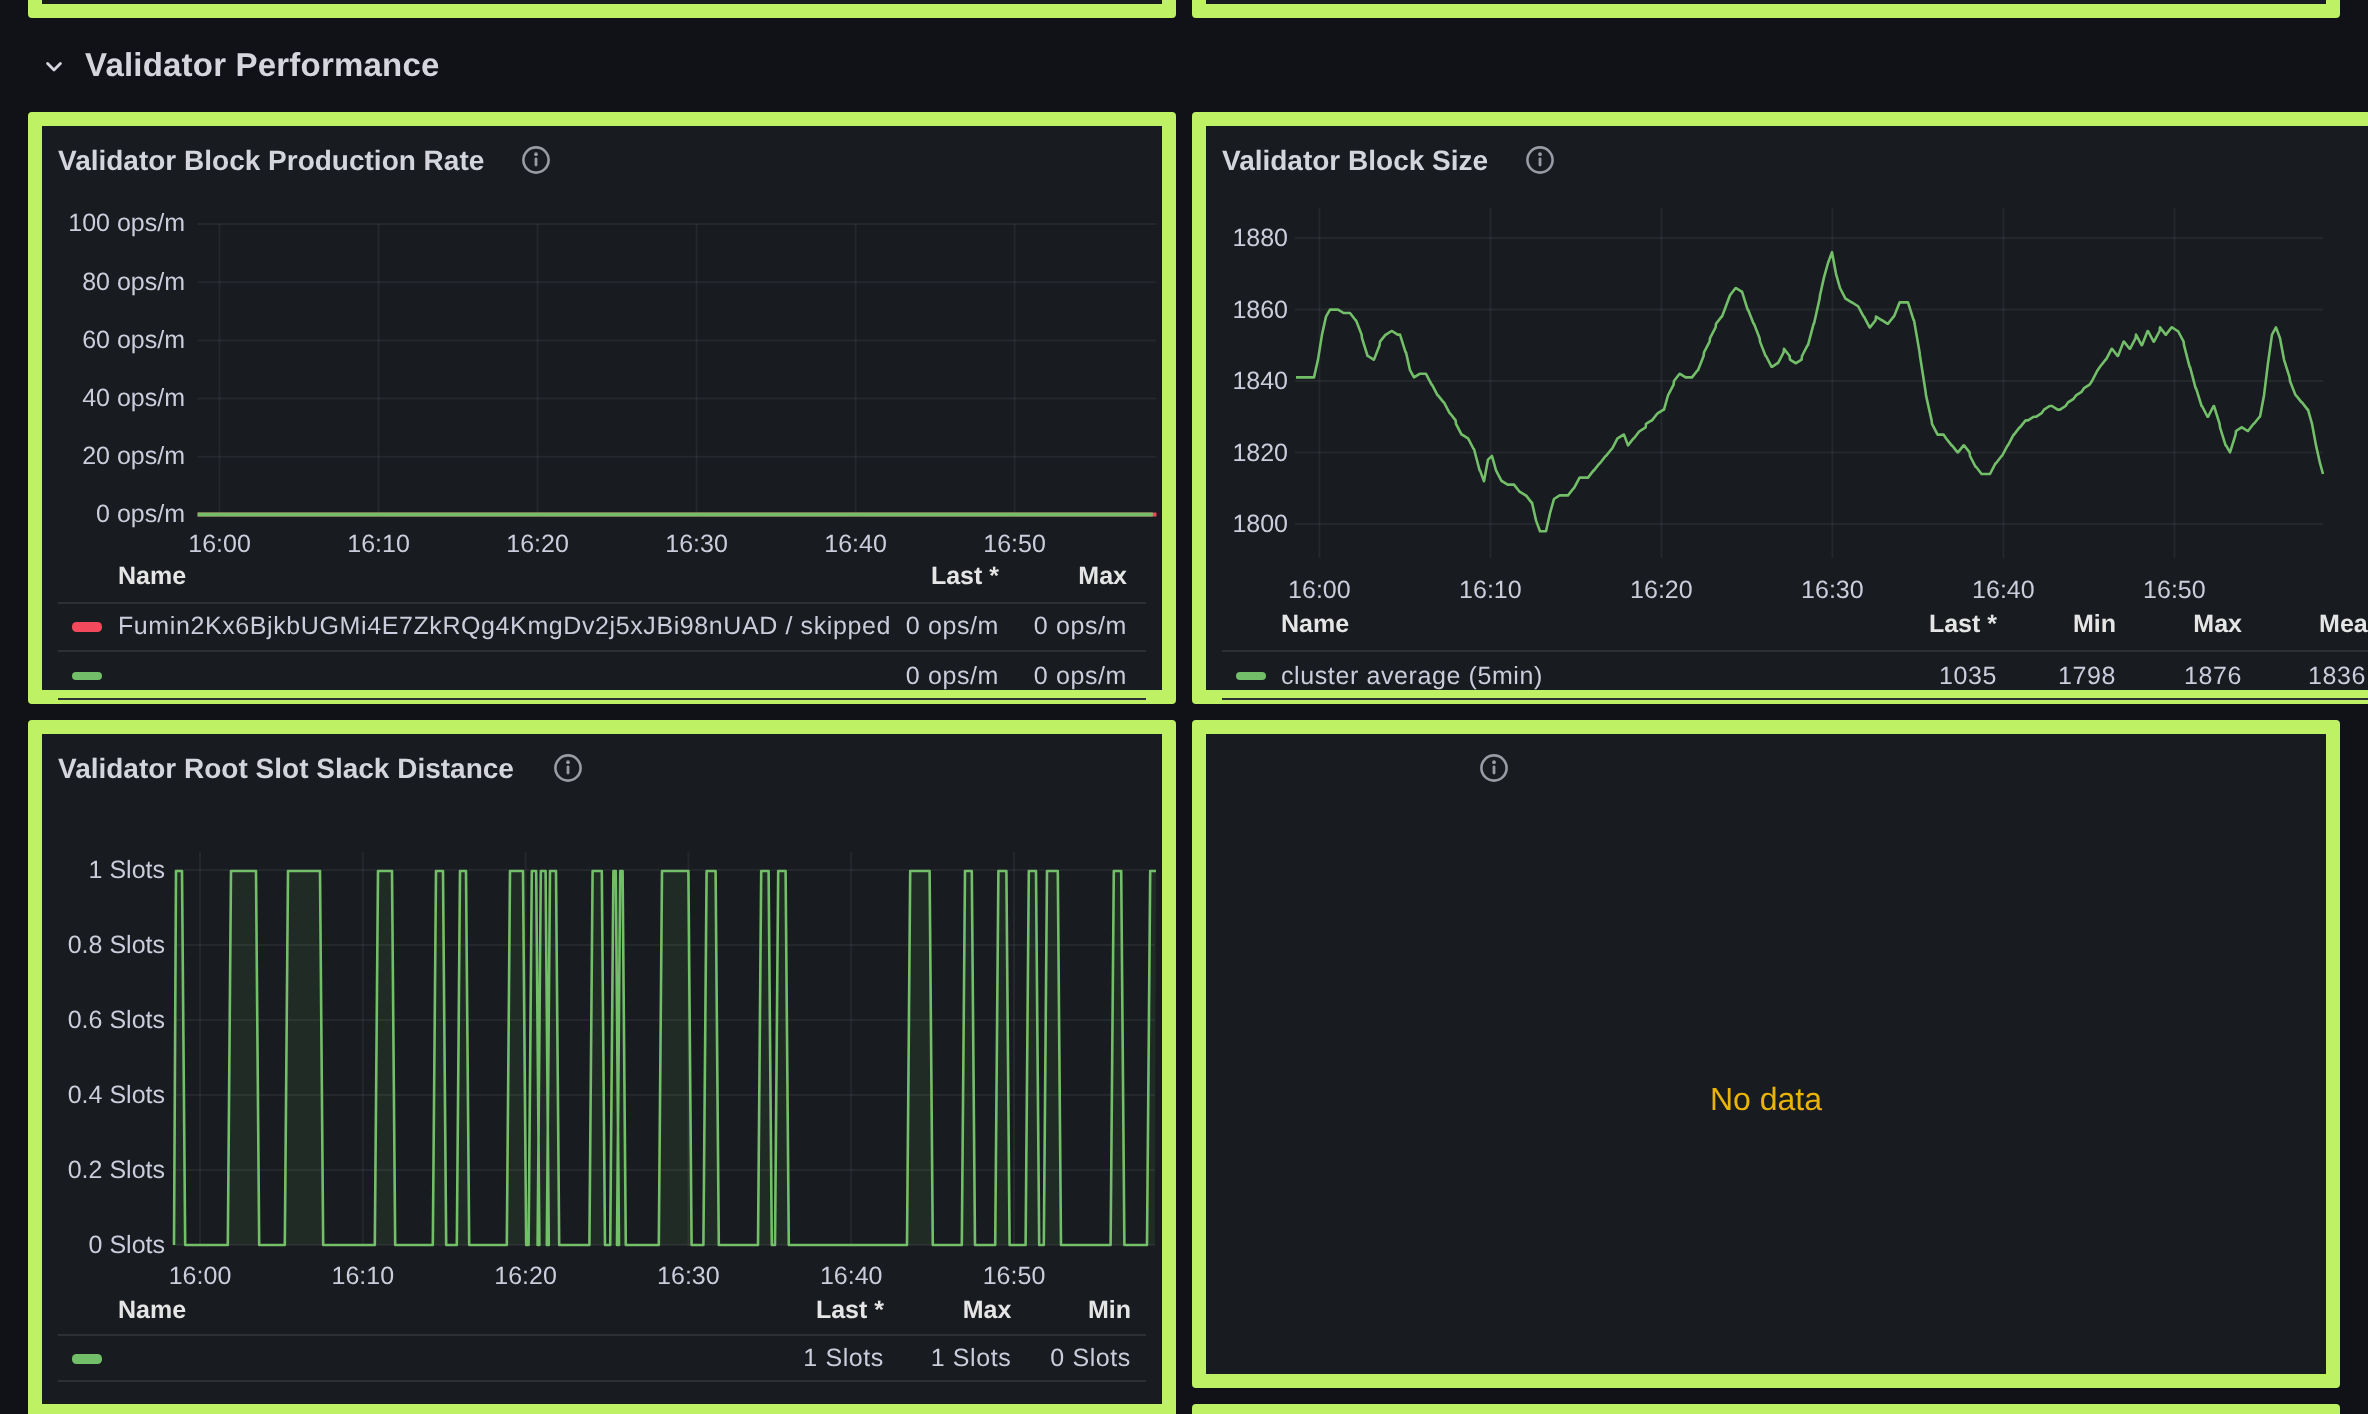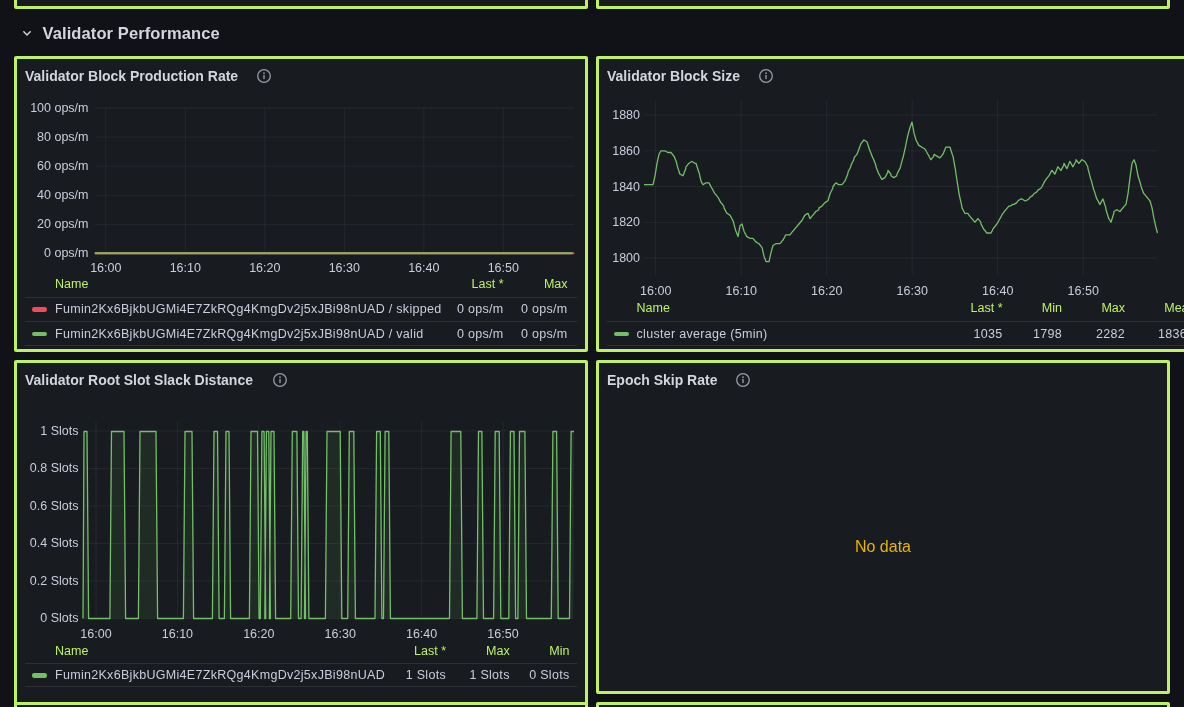--- a/index.html
+++ b/index.html
@@ -1,24 +1,24 @@
 <!DOCTYPE html>
 <html><head><meta charset="utf-8"><style>
 *{margin:0;padding:0;box-sizing:border-box}
 html,body{width:1184px;height:707px;background:#111217;overflow:hidden;
 font-family:"Liberation Sans",sans-serif;}
 .page{position:relative;width:1184px;height:707px;background:#111217;overflow:hidden}
-.panel{position:absolute;background:#181b1f;border:3px solid #bef264;border-radius:2px}
+.panel{position:absolute;background:#181b1f;border:7px solid #bef264;border-radius:2px}
 .ptitle{position:absolute;top:9px;left:0;right:0;text-align:left;padding-left:8px;
 font-size:14px;font-weight:bold;color:#d5d6dd;line-height:16px;white-space:nowrap}
 .icn{position:absolute}
 svg text{font-family:"Liberation Sans",sans-serif}
 .chart{position:absolute;left:0;top:0}
 .sep{position:absolute;left:8px;right:8px;height:1px;background:#2e3035}
-.lh{position:absolute;font-size:12.5px;font-weight:normal;color:#bef264;line-height:16px;white-space:nowrap}
+.lh{position:absolute;font-size:12.5px;font-weight:bold;color:#e5e5e5;line-height:16px;white-space:nowrap}
 .lv{position:absolute;font-size:12.5px;color:#ccccdc;letter-spacing:0.3px;line-height:16px;white-space:nowrap}
 .r{text-align:left}
 .chip{position:absolute;width:15px;height:4.5px;border-radius:2.2px}
 .sechdr{position:absolute;left:23px;top:25px;height:16px;display:flex;align-items:center;color:#d5d6dd}
 .sechdr .txt{font-size:16.5px;font-weight:bold;margin-left:11.5px;letter-spacing:0.1px}
 .nodata{position:absolute;left:0;right:0;text-align:center;font-size:16px;color:#eab308}
 </style></head><body>
 <div class="page">
 
 <div class="panel" style="left:14px;top:-19px;width:574px;height:28px"></div>
@@ -69,21 +69,20 @@
  <div class="lh" style="left:38px;top:217px">Name</div>
       <div class="lh r" style="right:81.5px;top:217px">Last *</div>
       <div class="lh r" style="right:17.5px;top:217px">Max</div>
  <div class="sep" style="top:238px"></div>
  <div class="chip" style="left:15px;top:248px;background:#f2495c"></div>
       <div class="lv" style="left:38px;top:242px">Fumin2Kx6BjkbUGMi4E7ZkRQg4KmgDv2j5xJBi98nUAD / skipped</div>
       <div class="lv r" style="right:81.5px;top:242px">0 ops/m</div>
       <div class="lv r" style="right:17.5px;top:242px">0 ops/m</div>
  <div class="sep" style="top:262px"></div>
  <div class="chip" style="left:15px;top:272.5px;background:#73bf69"></div>
-      <div class="lv" style="left:38px;top:266.5px">Fumin2Kx6BjkbUGMi4E7ZkRQg4KmgDv2j5xJBi98nUAD / valid</div>
       <div class="lv r" style="right:81.5px;top:266.5px">0 ops/m</div>
       <div class="lv r" style="right:17.5px;top:266.5px">0 ops/m</div>
  <div class="sep" style="top:286px"></div>
 </div>
 
 <div class="panel" style="left:596px;top:56px;width:692px;height:296px">
  <div class="ptitle">Validator Block Size</div>
  <svg class="icn" style="left:159px;top:9px" width="16" height="16" viewBox="0 0 16 16">
         <circle cx="8" cy="8" r="6.3" fill="none" stroke="#989ba3" stroke-width="1.3"></circle>
         <circle cx="8" cy="5.1" r="0.95" fill="#989ba3"></circle>
@@ -118,21 +117,21 @@
       <div class="lh r" style="right:282.5px;top:241px">Last *</div>
       <div class="lh r" style="right:223px;top:241px">Min</div>
       <div class="lh r" style="right:160px;top:241px">Max</div>
       <div class="lh r" style="right:89.5px;top:241px">Mean</div>
       <div class="lh r" style="right:16.799999999999955px;top:250px">First *</div>
  <div class="sep" style="top:262px"></div>
  <div class="chip" style="left:15px;top:272.5px;background:#73bf69"></div>
       <div class="lv" style="left:37.5px;top:266.5px">cluster average (5min)</div>
       <div class="lv r" style="right:282.5px;top:266.5px">1035</div>
       <div class="lv r" style="right:223px;top:266.5px">1798</div>
-      <div class="lv r" style="right:160px;top:266.5px">2282</div>
+      <div class="lv r" style="right:160px;top:266.5px">1876</div>
       <div class="lv r" style="right:98px;top:266.5px">1836</div>
       <div class="lv r" style="right:16.799999999999955px;top:266.5px">1842</div>
  <div class="sep" style="top:286px"></div>
 </div>
 
 <div class="panel" style="left:14px;top:360px;width:574px;height:424px">
  <div class="ptitle">Validator Root Slot Slack Distance</div>
  <svg class="icn" style="left:255px;top:9px" width="16" height="16" viewBox="0 0 16 16">
         <circle cx="8" cy="8" r="6.3" fill="none" stroke="#989ba3" stroke-width="1.3"></circle>
         <circle cx="8" cy="5.1" r="0.95" fill="#989ba3"></circle>
@@ -165,29 +164,27 @@
         <text x="486" y="275.2" text-anchor="middle" fill="#ccccdc" font-size="12.5" font-weight="normal">16:50</text>
         <path d="M66.0 255.5L66.0 255.5L67.0 68.5L70.0 68.5L71.6 255.5L92.9 255.5L94.5 68.5L107.0 68.5L108.6 255.5L121.4 255.5L123.0 68.5L139.0 68.5L140.6 255.5L166.4 255.5L168.0 68.5L175.0 68.5L176.6 255.5L195.4 255.5L197.0 68.5L200.5 68.5L202.1 255.5L207.4 255.5L209.0 68.5L212.0 68.5L213.6 255.5L232.4 255.5L234.0 68.5L240.5 68.5L242.1 255.5L243.3 255.5L244.9 68.5L247.1 68.5L248.7 255.5L247.8 255.5L249.4 68.5L251.8 68.5L253.4 255.5L252.4 255.5L254.0 68.5L257.0 68.5L258.6 255.5L273.7 255.5L275.3 68.5L279.9 68.5L281.5 255.5L284.1 255.5L285.7 68.5L286.9 68.5L288.5 255.5L287.5 255.5L289.1 68.5L290.3 68.5L291.9 255.5L308.4 255.5L310.0 68.5L323.2 68.5L324.8 255.5L330.7 255.5L332.3 68.5L336.8 68.5L338.4 255.5L358.0 255.5L359.6 68.5L363.3 68.5L364.9 255.5L366.5 255.5L368.1 68.5L371.8 68.5L373.4 255.5L432.5 255.5L434.1 68.5L443.8 68.5L445.4 255.5L459.9 255.5L461.5 68.5L464.9 68.5L466.5 255.5L476.6 255.5L478.2 68.5L482.2 68.5L483.8 255.5L491.8 255.5L493.4 68.5L497.0 68.5L498.6 255.5L500.9 255.5L502.5 68.5L507.9 68.5L509.5 255.5L534.3 255.5L535.9 68.5L539.6 68.5L541.2 255.5L552.5 255.5L554.1 68.5L557.0 68.5L556.5 255.5Z" fill="rgba(115,191,105,0.1)" stroke="none"></path>
         <path d="M66.0 255.5L66.0 255.5L67.0 68.5L70.0 68.5L71.6 255.5L92.9 255.5L94.5 68.5L107.0 68.5L108.6 255.5L121.4 255.5L123.0 68.5L139.0 68.5L140.6 255.5L166.4 255.5L168.0 68.5L175.0 68.5L176.6 255.5L195.4 255.5L197.0 68.5L200.5 68.5L202.1 255.5L207.4 255.5L209.0 68.5L212.0 68.5L213.6 255.5L232.4 255.5L234.0 68.5L240.5 68.5L242.1 255.5L243.3 255.5L244.9 68.5L247.1 68.5L248.7 255.5L247.8 255.5L249.4 68.5L251.8 68.5L253.4 255.5L252.4 255.5L254.0 68.5L257.0 68.5L258.6 255.5L273.7 255.5L275.3 68.5L279.9 68.5L281.5 255.5L284.1 255.5L285.7 68.5L286.9 68.5L288.5 255.5L287.5 255.5L289.1 68.5L290.3 68.5L291.9 255.5L308.4 255.5L310.0 68.5L323.2 68.5L324.8 255.5L330.7 255.5L332.3 68.5L336.8 68.5L338.4 255.5L358.0 255.5L359.6 68.5L363.3 68.5L364.9 255.5L366.5 255.5L368.1 68.5L371.8 68.5L373.4 255.5L432.5 255.5L434.1 68.5L443.8 68.5L445.4 255.5L459.9 255.5L461.5 68.5L464.9 68.5L466.5 255.5L476.6 255.5L478.2 68.5L482.2 68.5L483.8 255.5L491.8 255.5L493.4 68.5L497.0 68.5L498.6 255.5L500.9 255.5L502.5 68.5L507.9 68.5L509.5 255.5L534.3 255.5L535.9 68.5L539.6 68.5L541.2 255.5L552.5 255.5L554.1 68.5L557.0 68.5" fill="none" stroke="#73bf69" stroke-width="1.3" stroke-linejoin="round"></path>
       </svg>
  <div class="lh" style="left:38px;top:279.5px">Name</div>
       <div class="lh r" style="right:139px;top:279.5px">Last *</div>
       <div class="lh r" style="right:75.30000000000001px;top:279.5px">Max</div>
       <div class="lh r" style="right:15.5px;top:279.5px">Min</div>
  <div class="sep" style="top:300px"></div>
  <div class="chip" style="left:15px;top:310.3px;background:#73bf69"></div>
-      <div class="lv" style="left:38px;top:303.5px">Fumin2Kx6BjkbUGMi4E7ZkRQg4KmgDv2j5xJBi98nUAD</div>
       <div class="lv r" style="right:139px;top:303.5px">1 Slots</div>
       <div class="lv r" style="right:75.30000000000001px;top:303.5px">1 Slots</div>
       <div class="lv r" style="right:15.5px;top:303.5px">0 Slots</div>
  <div class="sep" style="top:323px"></div>
 </div>
 
 <div class="panel" style="left:596px;top:360px;width:574px;height:334px">
- <div class="ptitle">Epoch Skip Rate</div>
  <svg class="icn" style="left:135.5px;top:9px" width="16" height="16" viewBox="0 0 16 16">
         <circle cx="8" cy="8" r="6.3" fill="none" stroke="#989ba3" stroke-width="1.3"></circle>
         <circle cx="8" cy="5.1" r="0.95" fill="#989ba3"></circle>
         <rect x="7.3" y="6.7" width="1.4" height="4.5" rx="0.7" fill="#989ba3"></rect>
       </svg>
  <div class="nodata" style="top:175px">No data</div>
 </div>
 
 <div class="panel" style="left:14px;top:702px;width:574px;height:30px"></div>
 <div class="panel" style="left:596px;top:702px;width:574px;height:30px"></div>

